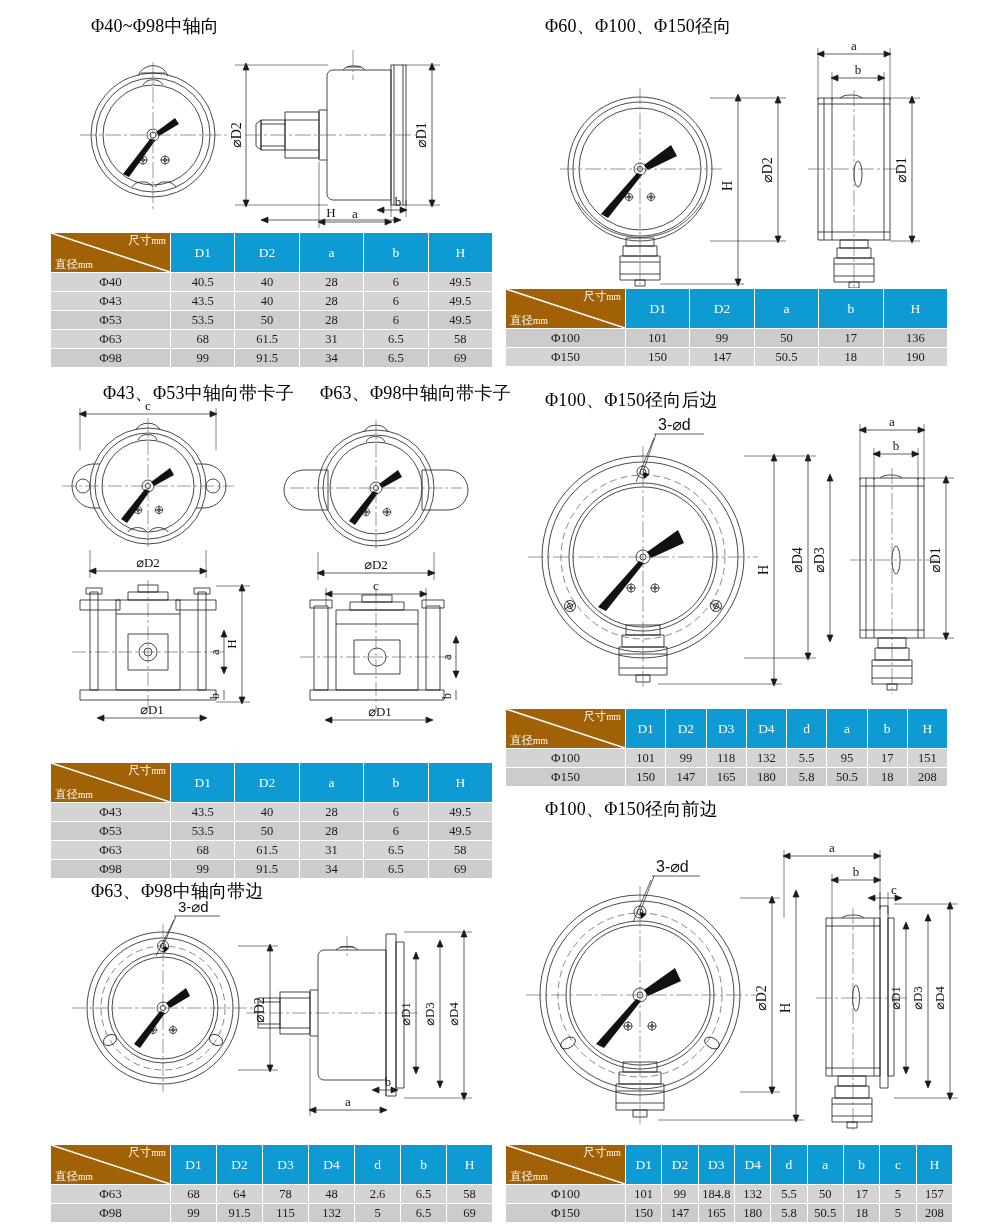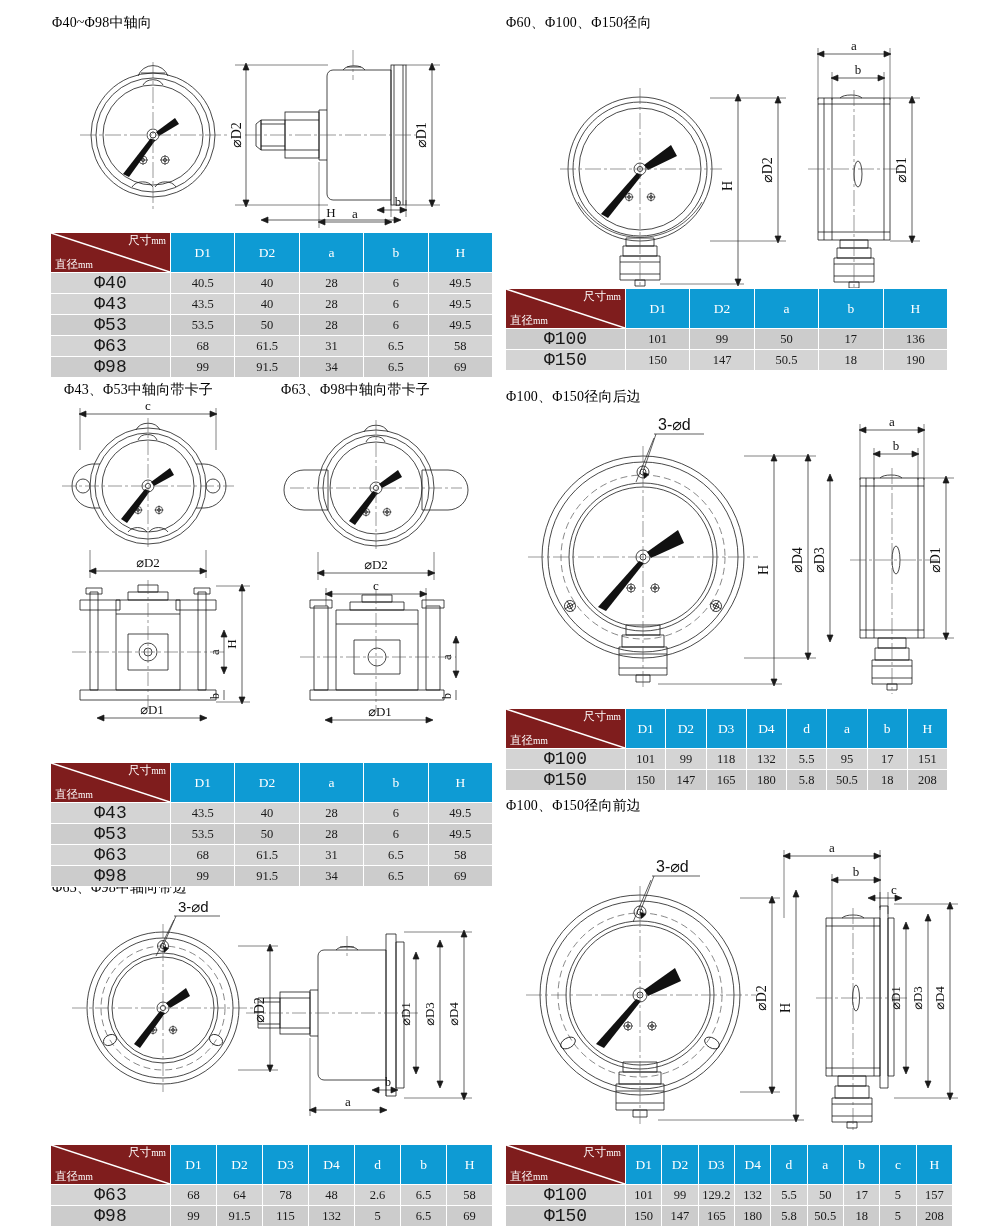--- a/index.html
+++ b/index.html
@@ -13,24 +13,25 @@
     position: relative;
     font-family: "Liberation Serif", "DejaVu Serif", serif;
     color: #000;
     overflow: hidden;
   }
 
   
   .heading {
     position: absolute;
     font-family: "Liberation Serif", "DejaVu Serif", serif;
-    font-size: 14px;
+    font-size: 18px;
     color: #000;
     white-space: nowrap;
     letter-spacing: .2px;
+    margin-left: 39px;
   }
 
   
   .drawing { position: absolute; }
   .drawing svg { display: block; overflow: visible; }
 
   
   .spec-table {
     position: absolute;
     border-collapse: collapse;
@@ -45,21 +46,21 @@
     font-weight: normal;
   }
   .spec-table thead th {
     background: #0e9bd4;
     color: #ffffff;
     height: 40px;
     font-size: 13.5px;
     font-family: "Liberation Serif", "DejaVu Serif", serif;
   }
   .spec-table thead th.corner {
-    background: #7f1d1d;
+    background: #a16207;
     position: relative;
     padding: 0;
   }
   .corner-inner {
     position: relative;
     width: 100%; height: 100%;
     overflow: hidden;
   }
   .corner-inner .slash {
     position: absolute;
@@ -83,21 +84,21 @@
     white-space: nowrap;
   }
   .corner-inner .unit { font-size: 9.5px; }
   .spec-table tbody td {
     background: #d4d4d4;
     color: #1a1a1a;
     height: 19px;
     font-size: 12.5px;
   }
   .spec-table tbody tr.alt td { background: #cccccc; }
-  .spec-table tbody td.rowhead { font-size: 18px; font-family: Liberation Mono, monospace; }
+  .spec-table tbody td.rowhead { font-size: 13px; }
 </style>
 </head>
 <body>
 
 <div class="heading" style="left:52px;  top:14px;">Φ40~Φ98中轴向</div>
 <div class="heading" style="left:506px; top:14px;">Φ60、Φ100、Φ150径向</div>
 <div class="heading" style="left:64px;  top:381px;">Φ43、Φ53中轴向带卡子</div>
 <div class="heading" style="left:281px; top:381px;">Φ63、Φ98中轴向带卡子</div>
 <div class="heading" style="left:506px; top:388px;">Φ100、Φ150径向后边</div>
 <div class="heading" style="left:52px;  top:879px;">Φ63、Φ98中轴向带边</div>
@@ -1184,21 +1185,21 @@
         <th>b</th>
         <th>c</th>
         <th>H</th>
       </tr>
     </thead>
     <tbody>
       <tr>
         <td class="rowhead">Φ100</td>
         <td>101</td>
         <td>99</td>
-        <td>129.2</td>
+        <td>184.8</td>
         <td>132</td>
         <td>5.5</td>
         <td>50</td>
         <td>17</td>
         <td>5</td>
         <td>157</td>
       </tr>
       <tr class="alt">
         <td class="rowhead">Φ150</td>
         <td>150</td>

